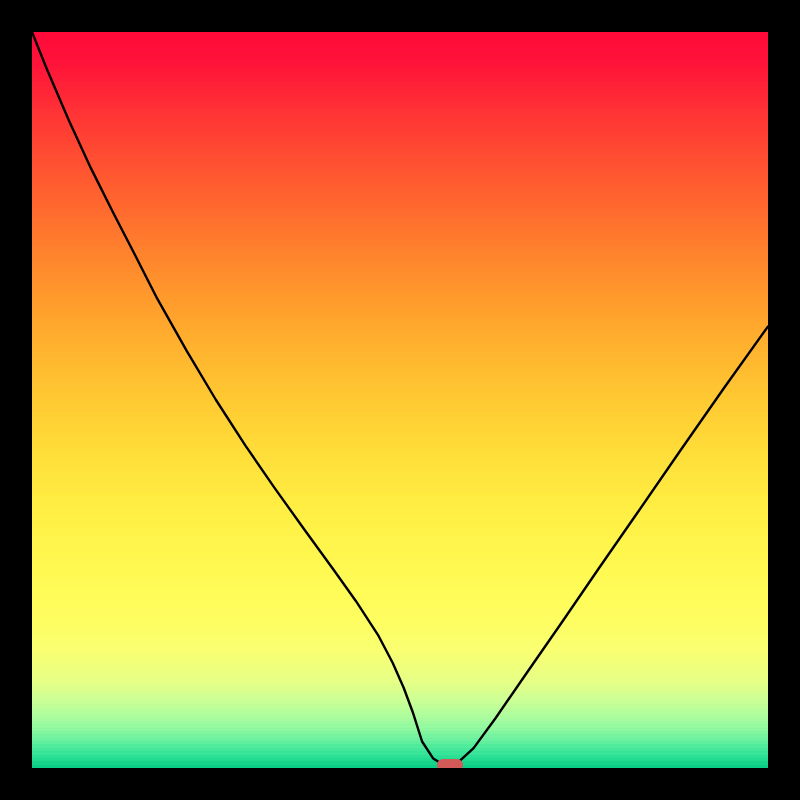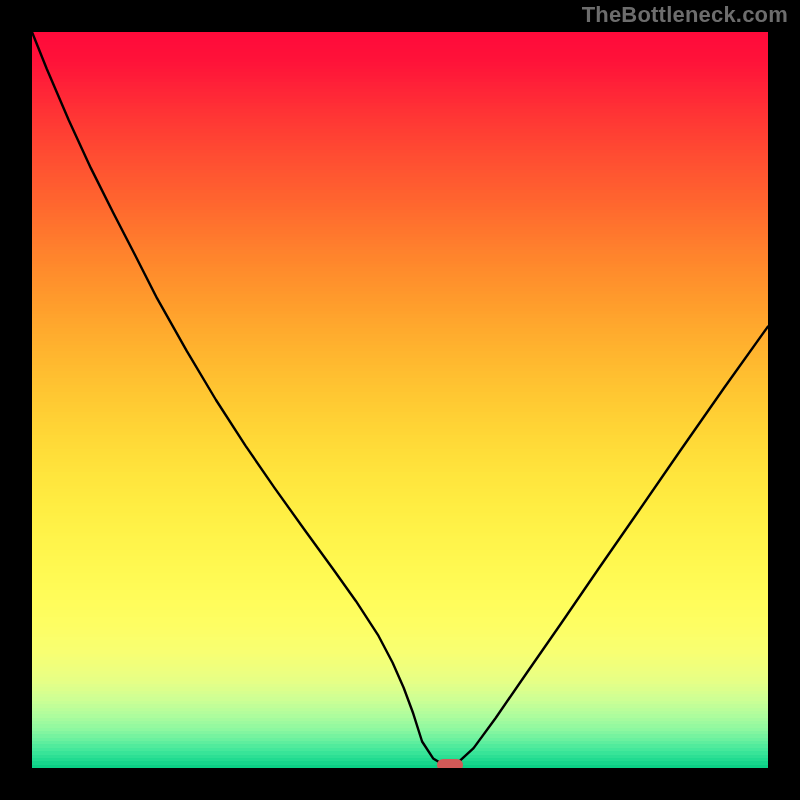--- a/index.html
+++ b/index.html
@@ -50,21 +50,20 @@
     width: 26px;
     height: 12px;
     border-radius: 7px;
     transform: translate(-50%, -50%);
   }
 </style>
 </head>
 <body>
 
 <div class="stage">
-  <div class="watermark">TheBottleneck.com</div>
 
   <div class="plot-frame">
     <div class="gradient" id="gradient">
         <div class="gradient-band" style="top: 0%; height: 0.574545%; background: rgb(255, 10, 58);"></div>
         <div class="gradient-band" style="top: 0.456621%; height: 0.574545%; background: rgb(255, 11, 58);"></div>
         <div class="gradient-band" style="top: 0.913242%; height: 0.574545%; background: rgb(255, 12, 58);"></div>
         <div class="gradient-band" style="top: 1.36986%; height: 0.574545%; background: rgb(255, 13, 58);"></div>
         <div class="gradient-band" style="top: 1.82648%; height: 0.574545%; background: rgb(255, 14, 58);"></div>
         <div class="gradient-band" style="top: 2.2831%; height: 0.574545%; background: rgb(255, 15, 57);"></div>
         <div class="gradient-band" style="top: 2.73973%; height: 0.574545%; background: rgb(255, 16, 57);"></div>

